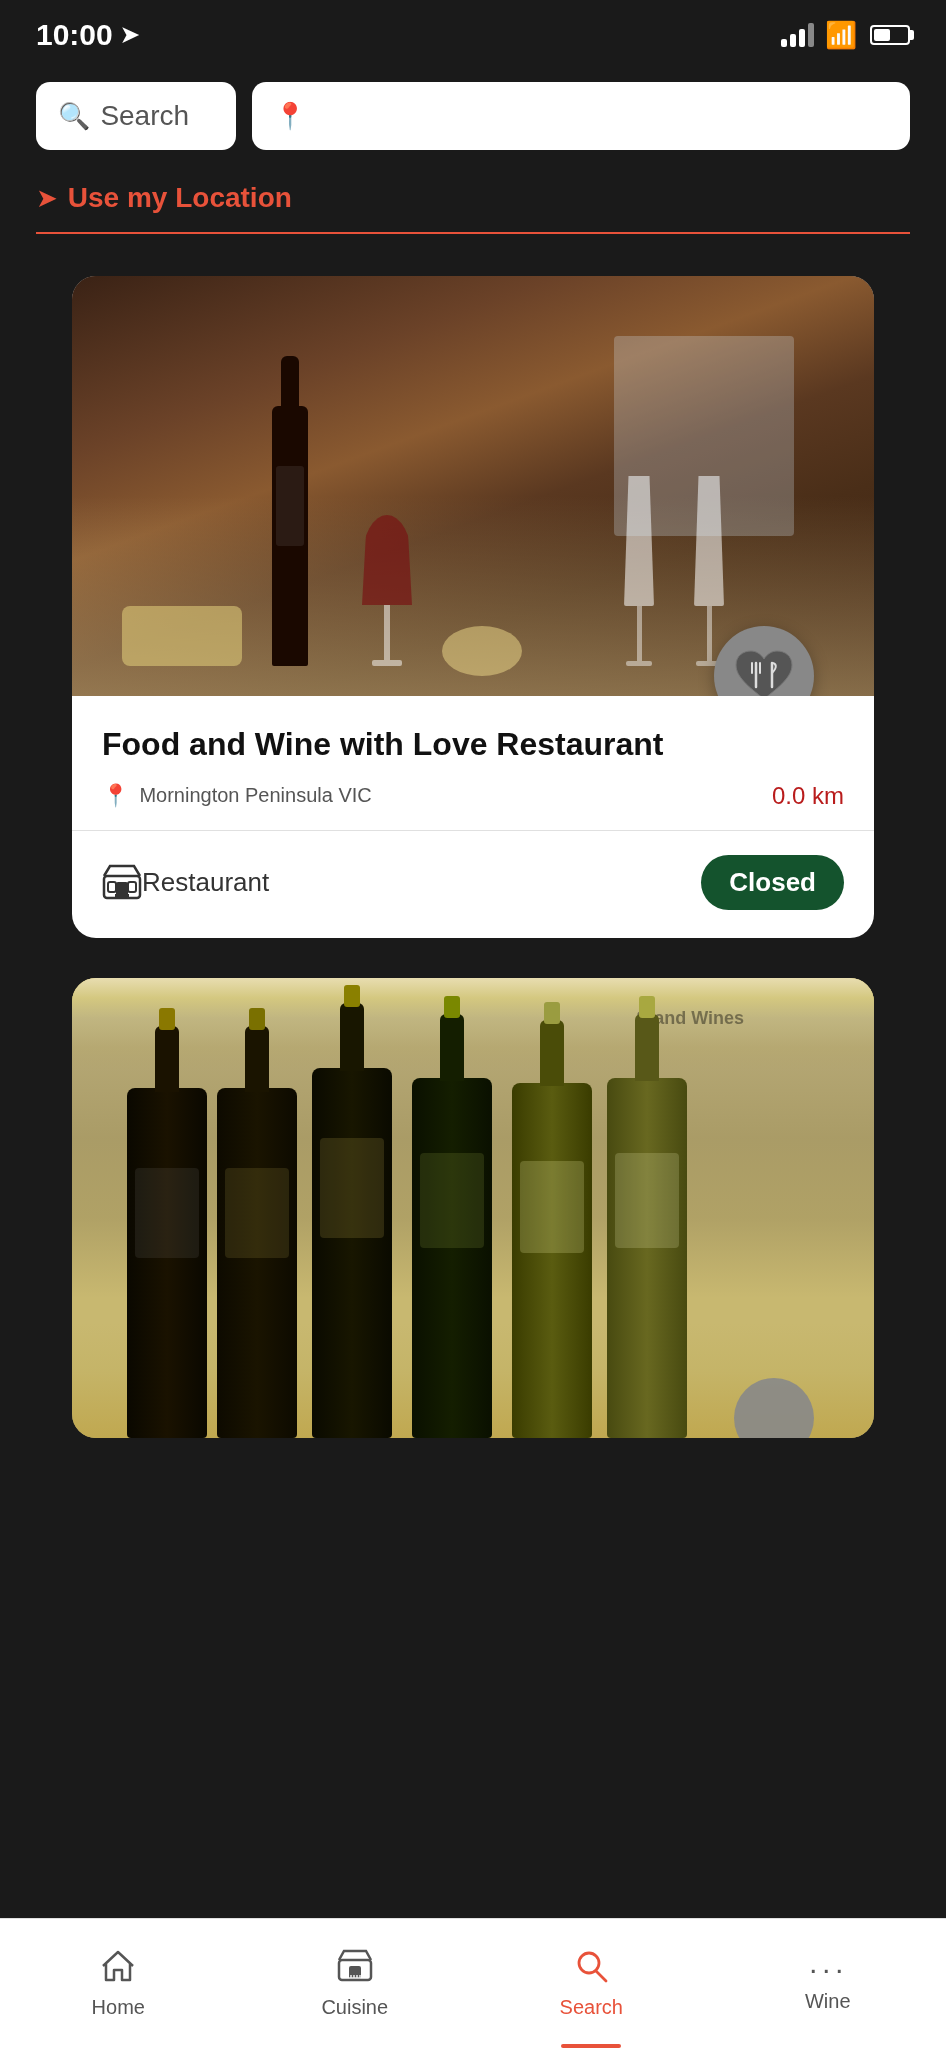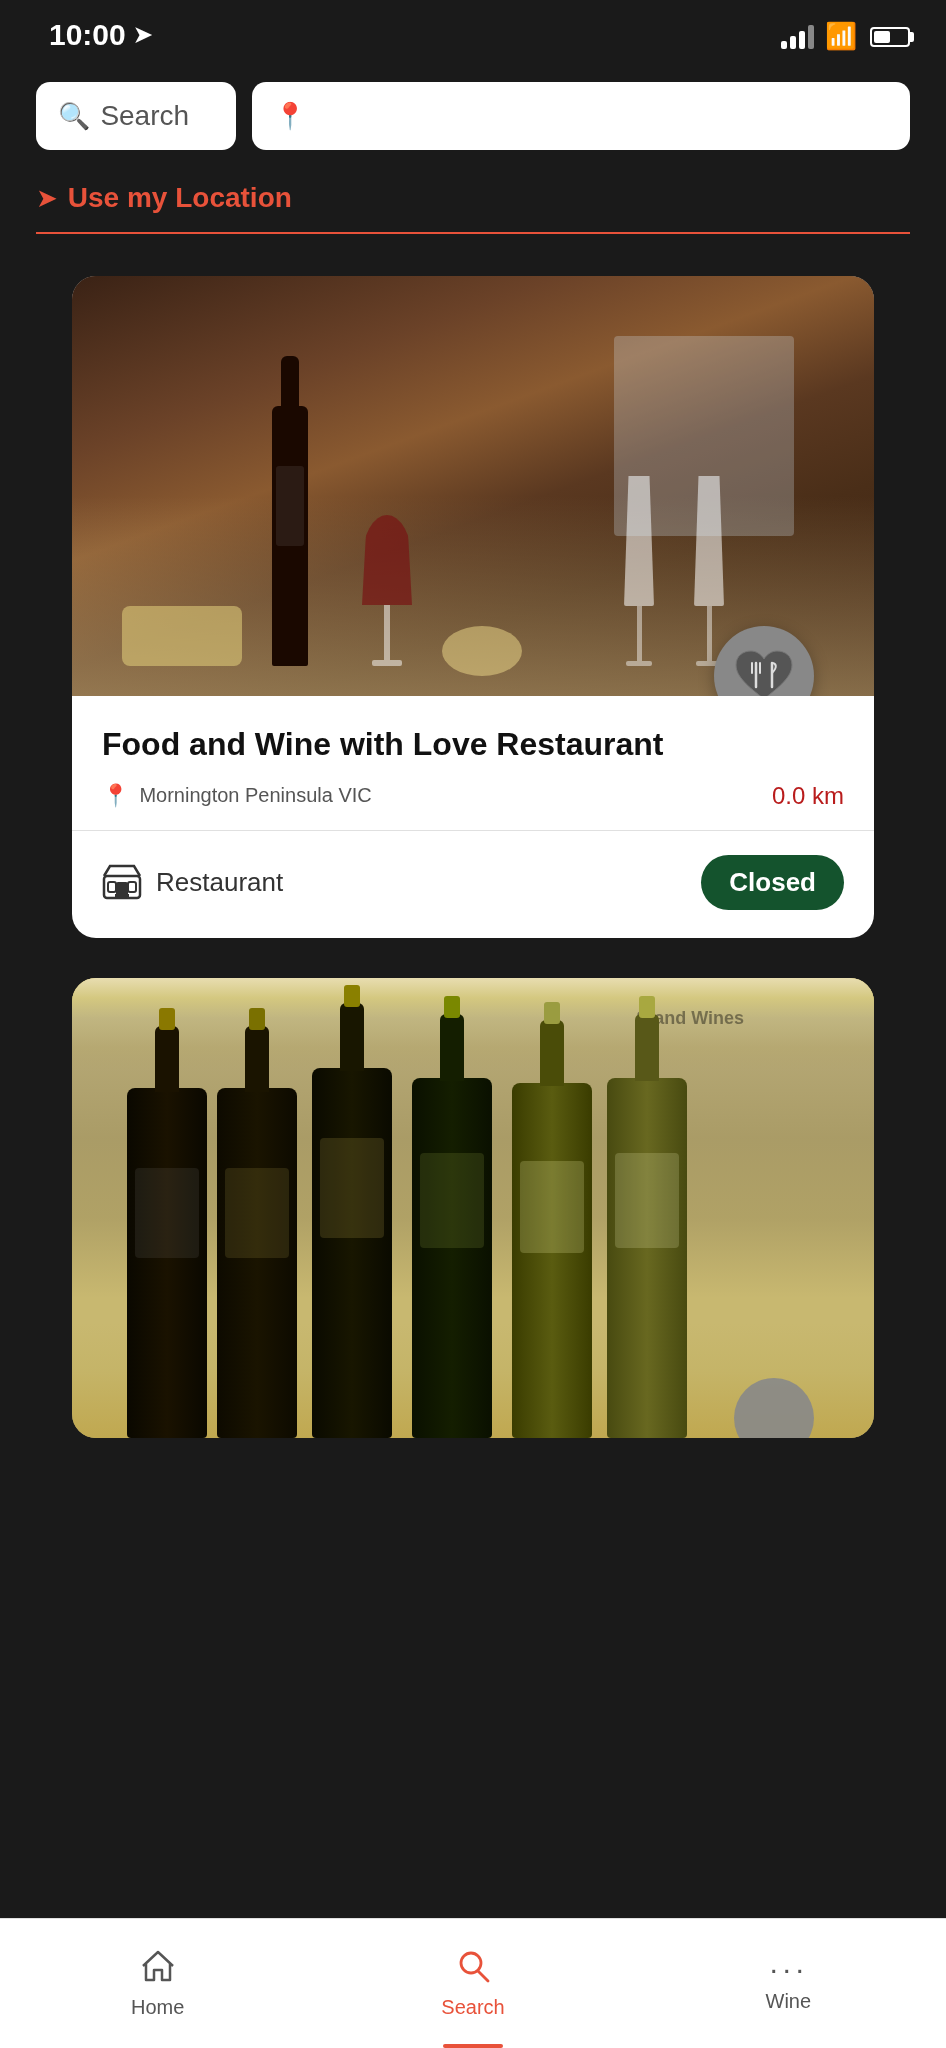--- a/index.html
+++ b/index.html
@@ -12,24 +12,23 @@
       font-family: -apple-system, BlinkMacSystemFont, 'Helvetica Neue', Arial, sans-serif;
       color: #fff;
       position: relative;
       overflow-x: hidden;
     }
 
     
     .status-bar {
       display: flex;
       justify-content: space-between;
-      align-items: flex-end;
+      align-items: center;
       padding: 18px 36px 10px 36px;
       background: #1a1a1a;
-      margin-left: 13px;
     }
     .status-time {
       font-size: 30px;
       font-weight: 700;
       color: #fff;
       display: flex;
       align-items: center;
       gap: 8px;
     }
     .status-icons {
@@ -222,21 +221,20 @@
 
     .card-footer {
       display: flex;
       align-items: center;
       justify-content: space-between;
       padding: 24px 30px 28px 30px;
     }
     .card-category {
       display: flex;
       align-items: center;
-      gap: 14px;
       font-size: 26px;
       color: #333;
     }
     .status-badge {
       background: #e8523a;
       color: #fff;
       padding: 12px 28px;
       border-radius: 30px;
       font-size: 26px;
       font-weight: 600;
@@ -486,20 +484,35 @@
 <div class="bottom-nav">
   <div class="nav-item">
     <span class="nav-icon">
       <svg width="36" height="36" viewBox="0 0 36 36">
         <path d="M3 18 L18 4 L33 18" fill="none" stroke="#555" stroke-width="2.5" stroke-linejoin="round"></path>
         <path d="M6 16 L6 32 L14 32 L14 22 L22 22 L22 32 L30 32 L30 16" fill="none" stroke="#555" stroke-width="2.5" stroke-linejoin="round"></path>
       </svg>
     </span>
     <span class="nav-label">Home</span>
   </div>
+  <div class="nav-item">
+    <span class="nav-icon">
+      <svg width="36" height="36" viewBox="0 0 36 36">
+        <rect x="2" y="12" width="32" height="20" rx="3" fill="none" stroke="#555" stroke-width="2.5"></rect>
+        <path d="M2 12 L7 3 L29 3 L34 12" fill="none" stroke="#555" stroke-width="2.5"></path>
+        <rect x="12" y="18" width="12" height="14" rx="2" fill="#555"></rect>
+        <line x1="12" y1="30" x2="24" y2="30" stroke="#eee" stroke-width="1.5"></line>
+        <line x1="14" y1="30" x2="14" y2="27" stroke="#eee" stroke-width="1.5"></line>
+        <line x1="17" y1="30" x2="17" y2="27" stroke="#eee" stroke-width="1.5"></line>
+        <line x1="20" y1="30" x2="20" y2="27" stroke="#eee" stroke-width="1.5"></line>
+        <line x1="23" y1="30" x2="23" y2="27" stroke="#eee" stroke-width="1.5"></line>
+      </svg>
+    </span>
+    <span class="nav-label">Cuisine</span>
+  </div>
   <div class="nav-item nav-item-active" style="position:relative;">
     <span class="nav-icon">
       <svg width="36" height="36" viewBox="0 0 36 36">
         <circle cx="16" cy="15" r="10" fill="none" stroke="#e8523a" stroke-width="2.8"></circle>
         <line x1="23" y1="23" x2="33" y2="33" stroke="#e8523a" stroke-width="2.8" stroke-linecap="round"></line>
       </svg>
     </span>
     <span class="nav-label nav-label-active">Search</span>
     <div class="nav-active-line"></div>
   </div>

